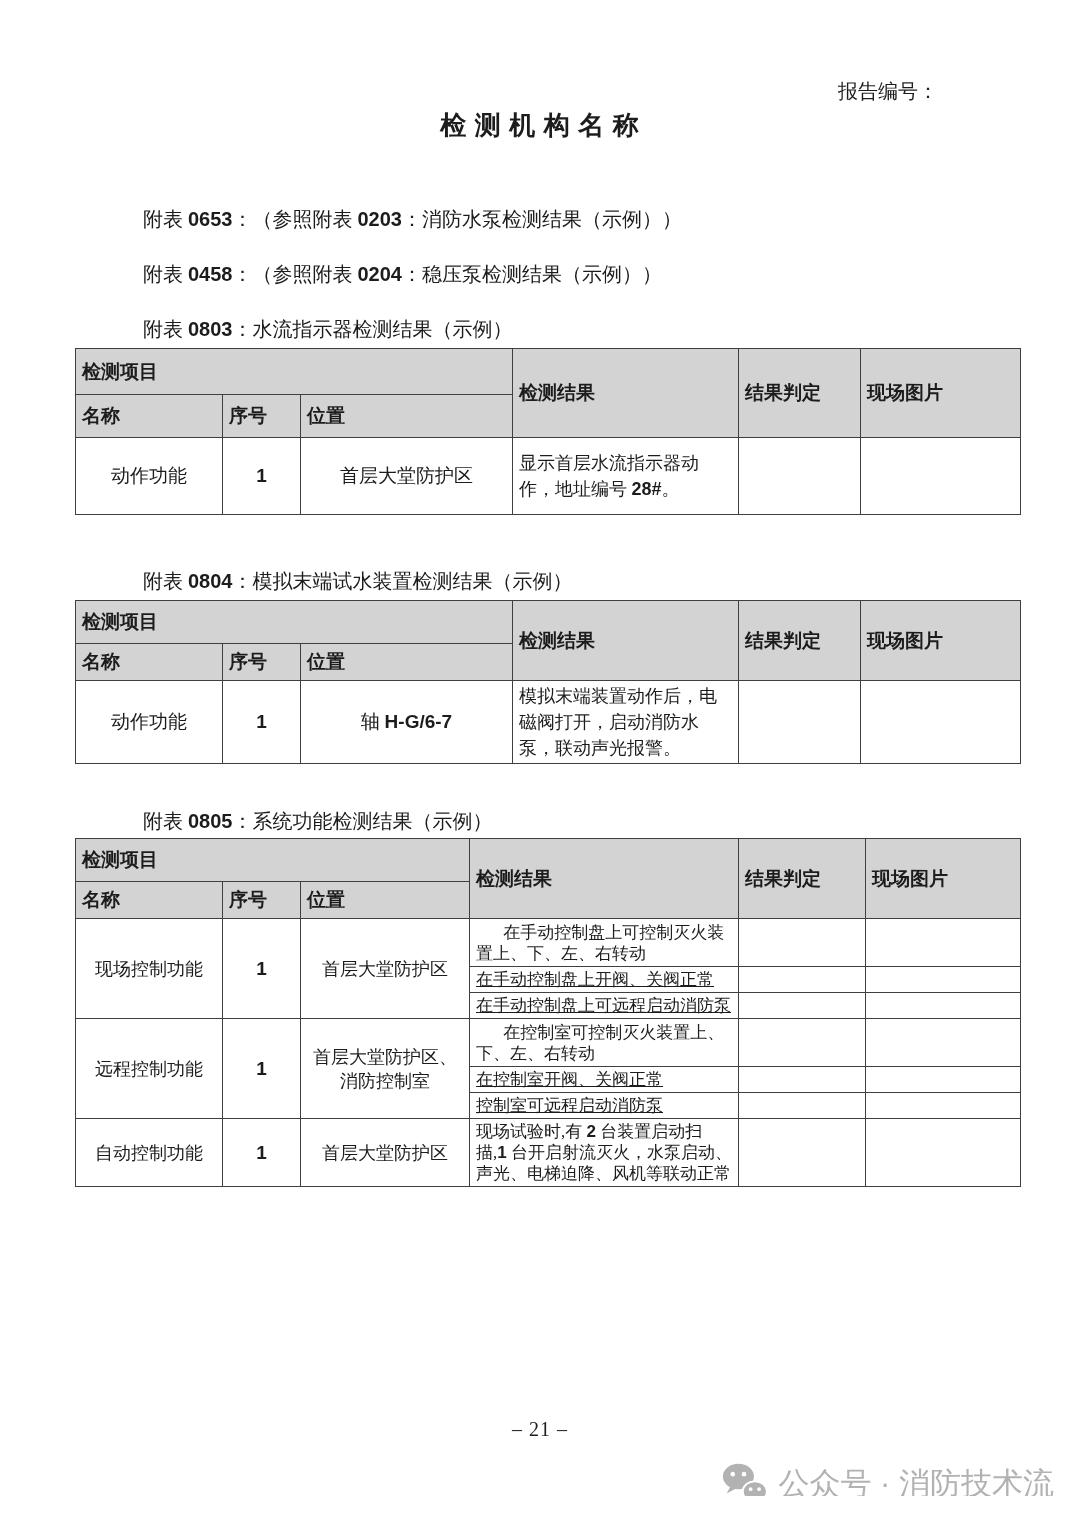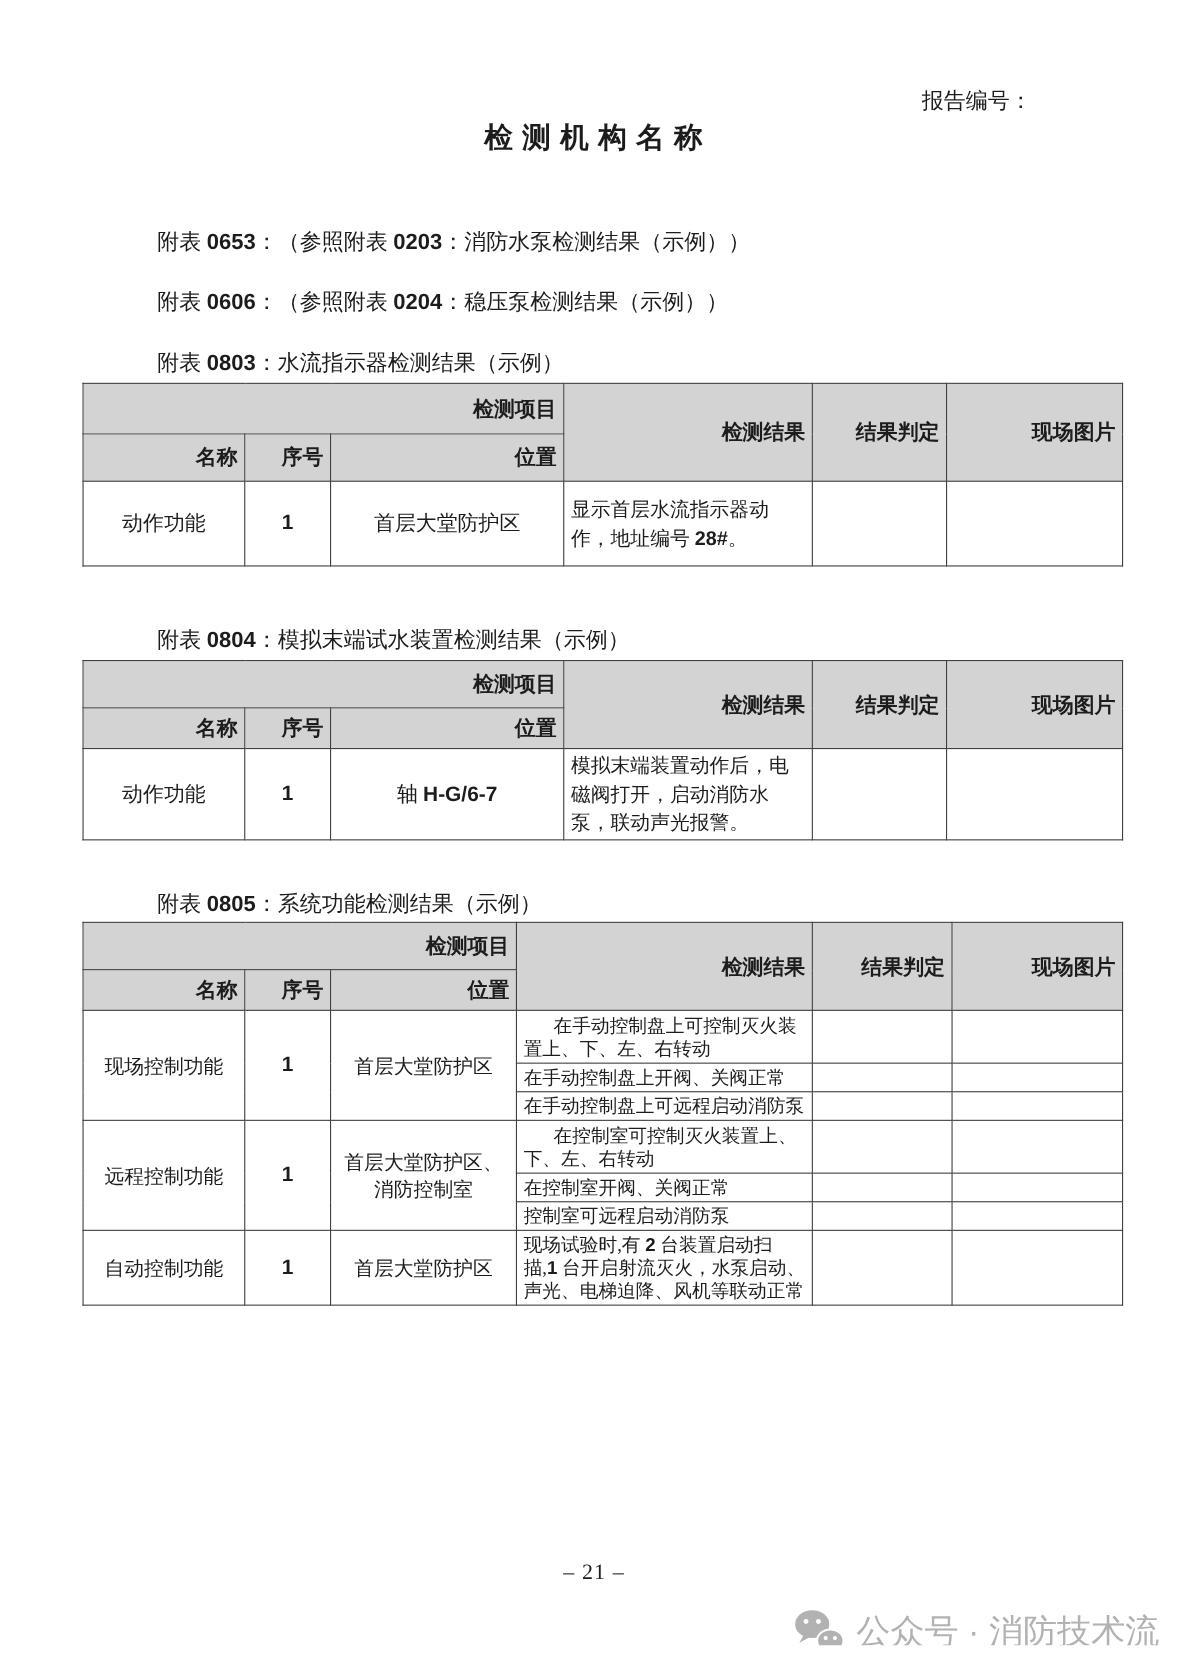--- a/index.html
+++ b/index.html
@@ -49,33 +49,33 @@
   }
   table.tbl td {
     border: 1px solid #3f3f3f;
     vertical-align: middle;
     padding: 2px 6px;
     overflow: hidden;
   }
   td.hd {
     background: #d3d3d3;
     font-weight: 700;
-    text-align: right;
+    text-align: left;
     font-size: 19px;
   }
   td.c { text-align: center; font-size: 19px; }
   td.res { text-align: left; font-size: 18px; line-height: 26px; padding: 3px 8px; }
   td.res5 { text-align: left; font-size: 17px; line-height: 21px; padding: 2px 7px; }
   td.indent { text-indent: 1.6em; }
   
   .t03 tr.h1 { height: 46px; }  .t03 tr.h2 { height: 43px; }  .t03 tr.d { height: 77px; }
   .t04 tr.h1 { height: 43px; }  .t04 tr.h2 { height: 37px; }  .t04 tr.d { height: 70px; }
   .t05 tr.h1 { height: 43px; }  .t05 tr.h2 { height: 37px; }
   .t05 tr.r-tall { height: 48px; }
-  .t05 tr.r-short { height: 21px; }
+  .t05 tr.r-short { height: 21px; text-decoration: underline; }
   .t05 tr.r-triple { height: 63px; }
   .page-number {
     position: absolute;
     top: 1418px;
     left: 0;
     width: 100%;
     text-align: center;
     font-size: 20px;
     letter-spacing: 1px;
   }
@@ -98,21 +98,21 @@
 </head>
 <body>
 
 <div class="page">
 
   <div class="report-no">报告编号：</div>
 
   <h1 class="doc-title">检 测 机 构 名 称</h1>
 
   <p class="line" style="top:206px">附表 <span class="num">0653</span>：（参照附表 <span class="num">0203</span>：消防水泵检测结果（示例））</p>
-  <p class="line" style="top:261px">附表 <span class="num">0606</span>：（参照附表 <span class="num">0204</span>：稳压泵检测结果（示例））</p>
+  <p class="line" style="top:261px">附表 <span class="num">0458</span>：（参照附表 <span class="num">0204</span>：稳压泵检测结果（示例））</p>
 
   <p class="line" style="top:316px">附表 <span class="num">0803</span>：水流指示器检测结果（示例）</p>
   <table class="tbl t03" style="top:348px">
     <colgroup>
       <col style="width:147px">
         <col style="width:78px">
         <col style="width:212px">
       <col style="width:226px">
         <col style="width:122px">
         <col style="width:160px">

